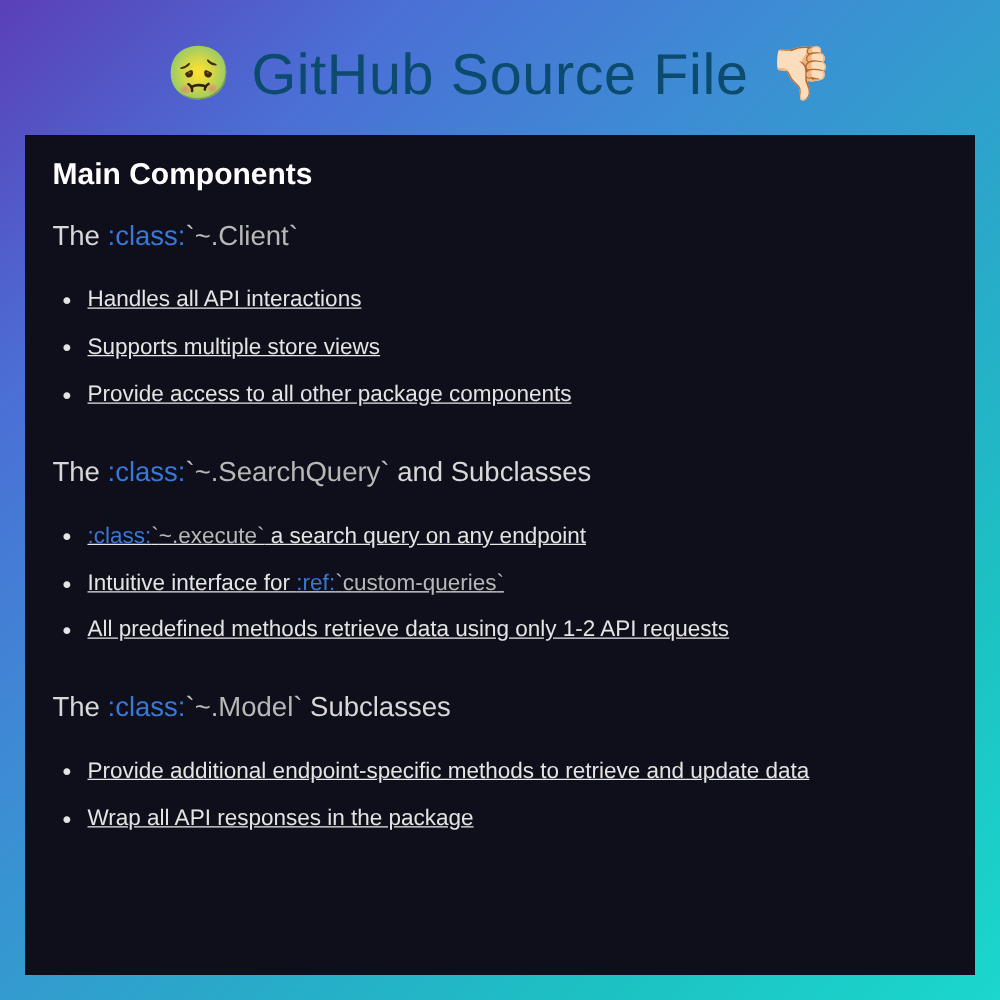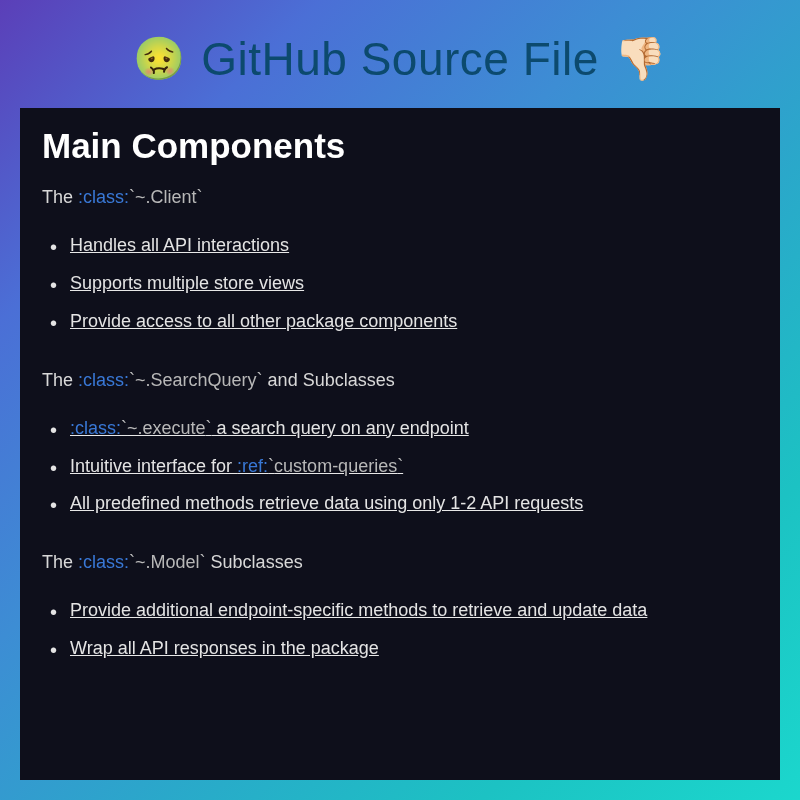--- a/index.html
+++ b/index.html
@@ -35,27 +35,27 @@
   }
   .content-panel {
     background: #0e0f1b;
     margin: 0 20px 20px 20px;
     flex: 1;
     padding: 18px 22px 24px 22px;
     color: #e8e8e8;
     overflow: hidden;
   }
   .heading {
-    font-size: 35px;
+    font-size: 24px;
     font-weight: 600;
     color: #ffffff;
     margin-bottom: 18px;
   }
   .intro-line {
-    font-size: 18px;
+    font-size: 22px;
     color: #d8d8d8;
     margin-bottom: 16px;
     line-height: 1.5;
   }
   .role { color: #3978d6; }
   .tick { color: #bfbfbf; }
   .ref { color: #b8b8b8; }
   ul.bullets {
     list-style: none;
     margin: 0 0 26px 28px;

